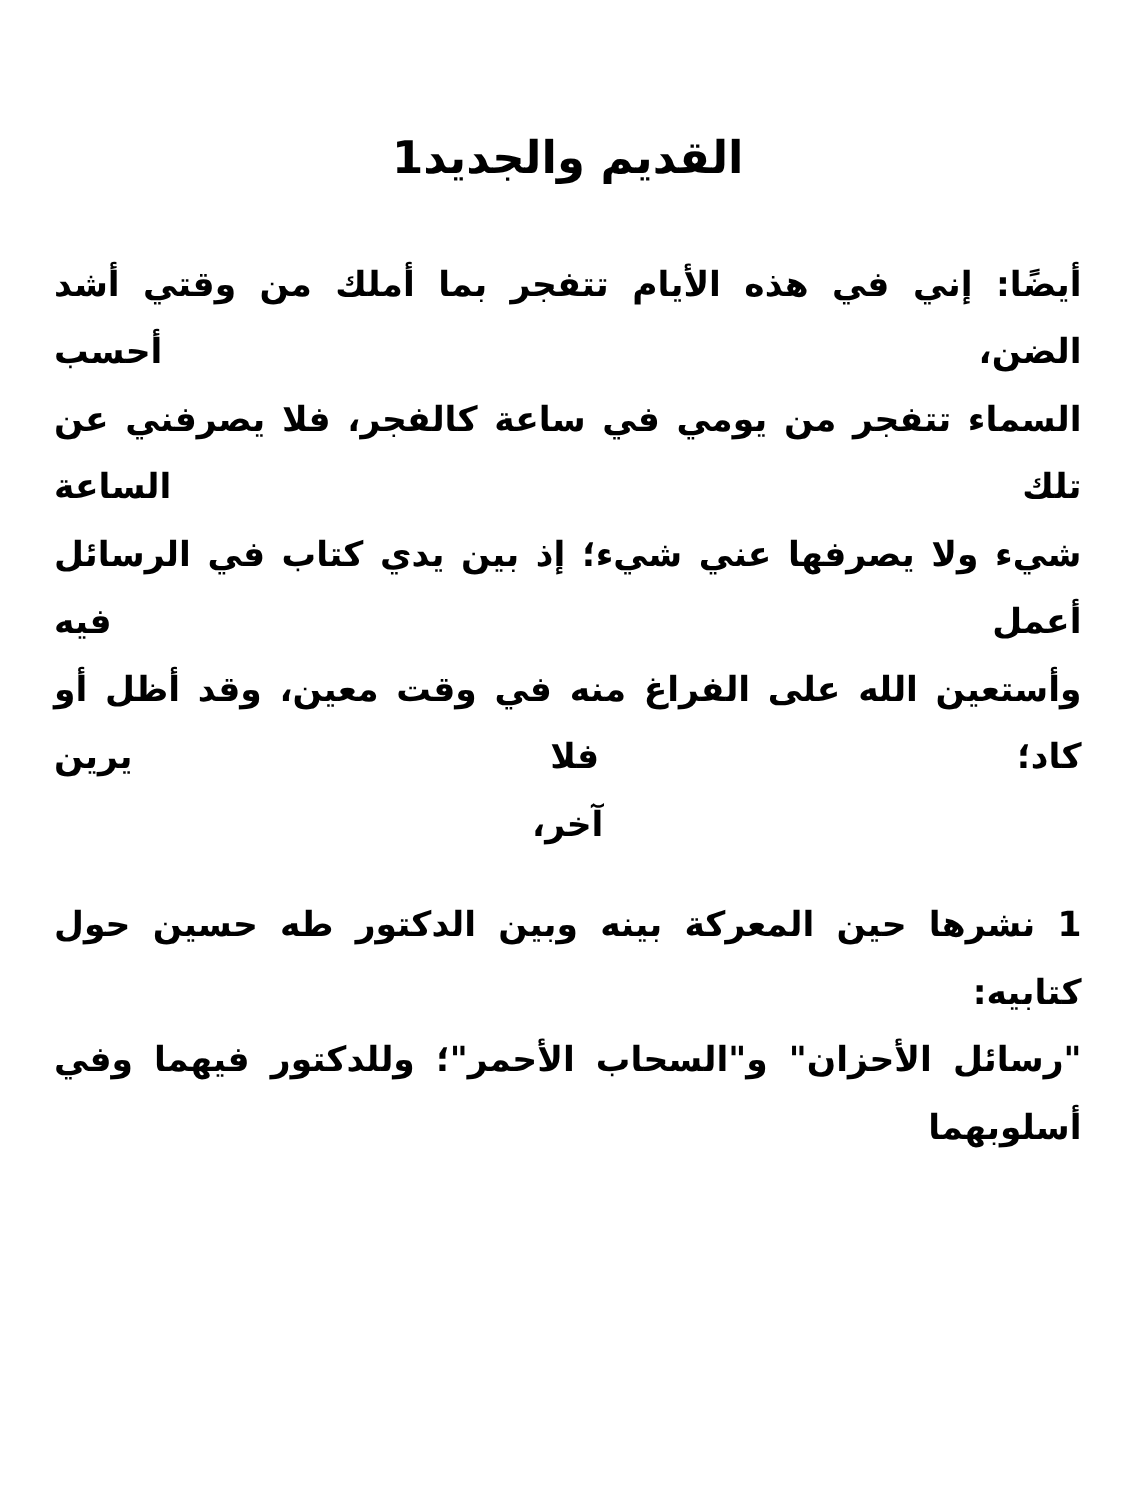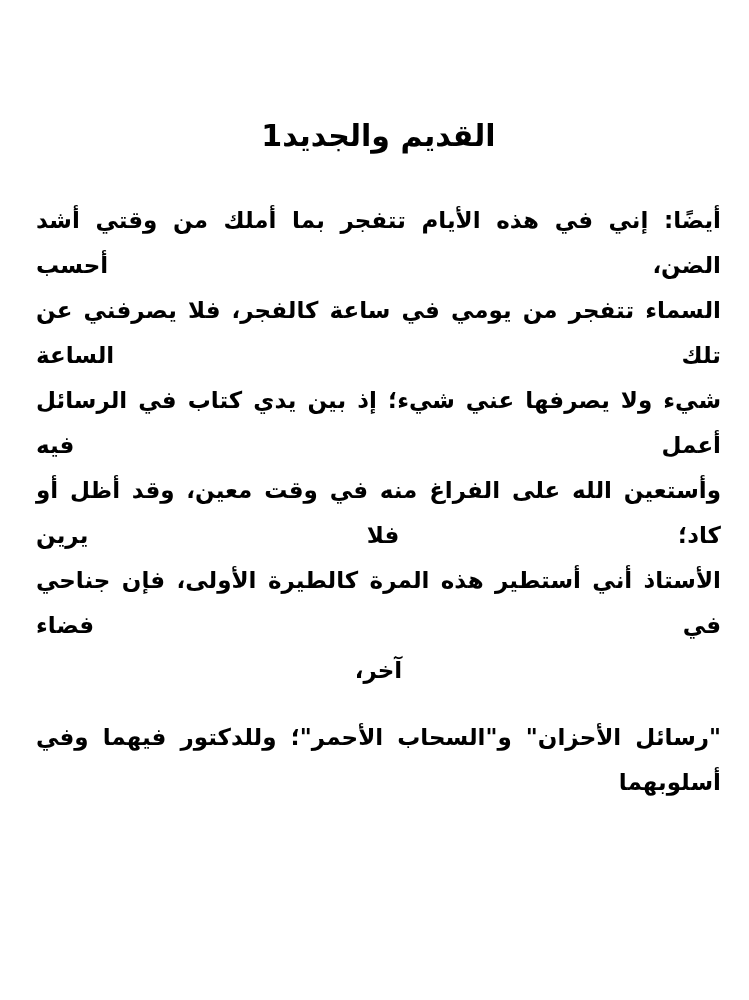--- a/index.html
+++ b/index.html
@@ -11,21 +11,21 @@
     color: #000000;
     font-family: "DejaVu Sans", sans-serif;
     overflow: hidden;
     box-sizing: border-box;
   }
   .content {
     padding: 0 28px 0 36px; 
   }
   .title {
     margin: 0;
-    padding-top: 110px;
+    padding-top: 80px;
     line-height: 52px;
     font-size: 30px;
     font-weight: bold;
     text-align: center;
     direction: rtl;
     unicode-bidi: plaintext;
   }
   .para {
     direction: rtl;
     font-size: 23px;
@@ -50,23 +50,23 @@
 <div class="page">
   <div class="content">
 
     <h1 class="title">القديم والجديد1</h1>
 
     <div class="para para-main">
       <div class="line fill">أيضًا: إني في هذه الأيام تتفجر بما أملك من وقتي أشد الضن، أحسب</div>
       <div class="line fill">السماء تتفجر من يومي في ساعة كالفجر، فلا يصرفني عن تلك الساعة</div>
       <div class="line fill">شيء ولا يصرفها عني شيء؛ إذ بين يدي كتاب في الرسائل أعمل فيه</div>
       <div class="line fill">وأستعين الله على الفراغ منه في وقت معين، وقد أظل أو كاد؛ فلا يرين</div>
-      <div class="line fill">الأستاذ أني أستطير هذه المرة كالطيرة الأولى، فإن جناحي في فضاء</div>
       <div class="line end">آخر،</div>
     </div>
 
     <div class="para para-footnote">
+      <div class="line fill">1 نشرها حين المعركة بينه وبين الدكتور طه حسين حول كتابيه:</div>
       <div class="line fill">"رسائل الأحزان" و"السحاب الأحمر"؛ وللدكتور فيهما وفي أسلوبهما</div>
 
     </div>
 
   </div>
 </div>
 
 </body></html>

